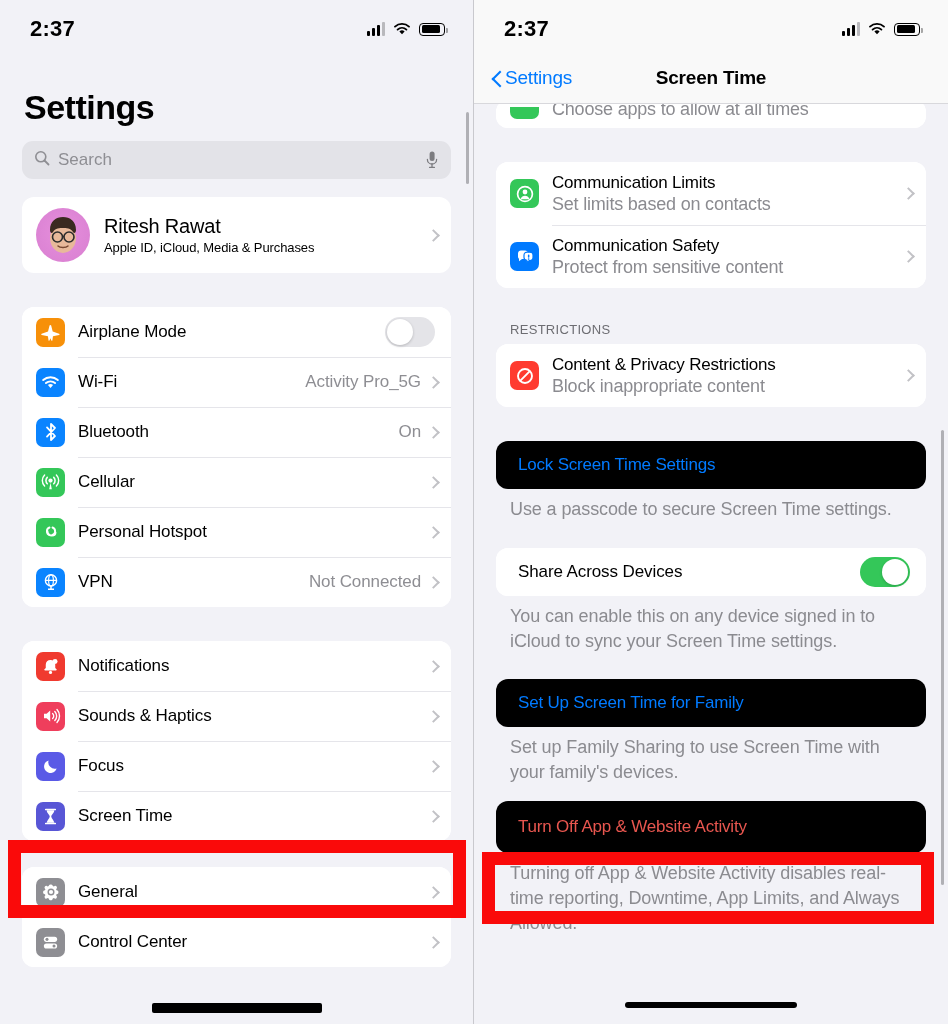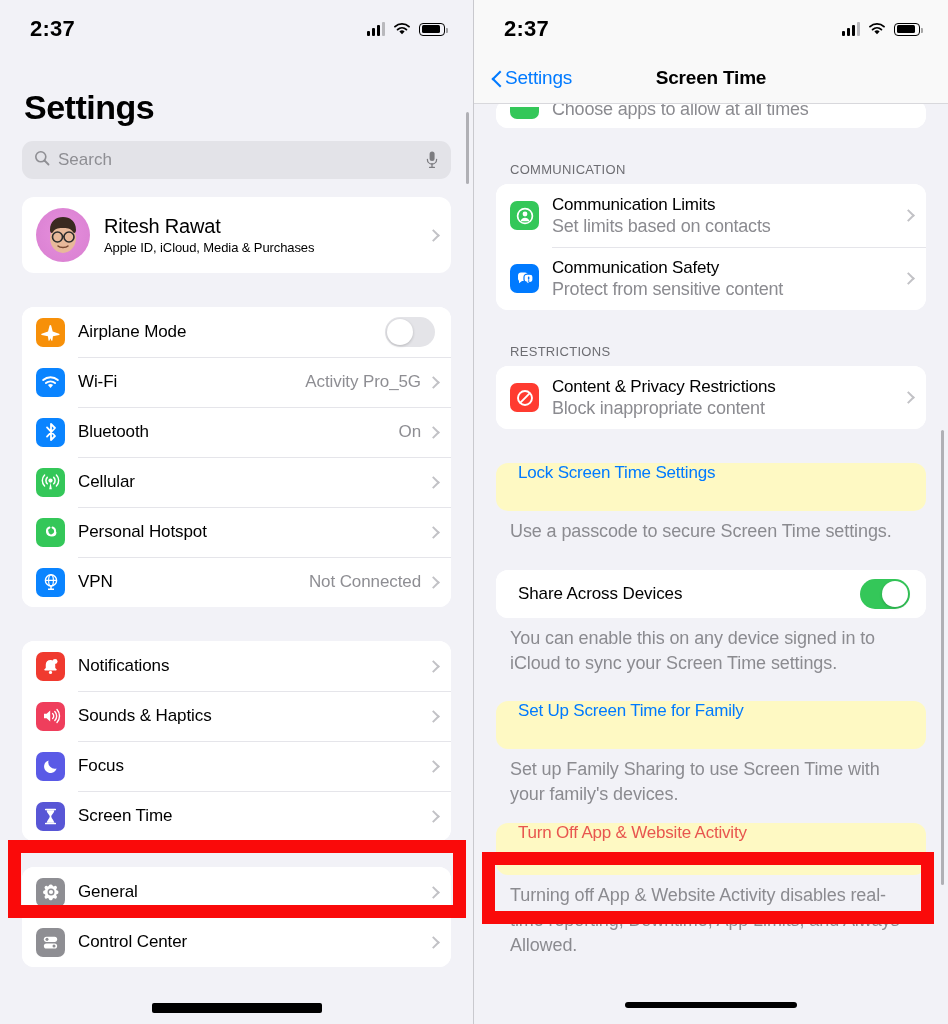--- a/index.html
+++ b/index.html
@@ -217,23 +217,23 @@
     min-height:63px; padding:9px 12px 9px 14px;
     position:relative; background:#fff;
   }
   .row-2 + .row-2::before{
     content:""; position:absolute; left:56px; right:0; top:0; height:1px; background:#e5e5ea;
   }
   .r2-texts{flex:1;}
   .r2-title { font-size:17px; color:#000; font-weight:normal; letter-spacing:-0.2px; }
   .r2-sub { font-size:18px; color:#8b8b90; margin-top:1px; letter-spacing:-0.2px; }
   .link-row {
-    display:flex; align-items:flex-start;
+    display:flex; align-items:center;
     min-height:48px; padding:0 14px 0 22px;
-    background:#fef9c3;
+    background:#000000;
   }
   .link-text { font-size:17px; color:#007aff; letter-spacing:-0.2px; }
   .link-text.danger { color:#e8564f; }
 
   .home-indicator {
     position:absolute; left:50%; transform:translateX(-50%);
     bottom:16px; width:172px; height:6px;
     background:#000; border-radius:3px;
   }
 
@@ -499,21 +499,20 @@
 
       <div class="group-r">
         <div class="clip-row">
           <span class="icon-sq" style="background:#34c759; height:12px; border-radius:0 0 7px 7px; margin-top:-2px;"></span>
           <span class="r2-sub" style="margin-top:-10px;">Choose apps to allow at all times</span>
         </div>
       </div>
 
       <div class="gap-lg"></div>
 
-      <div class="section-hdr">COMMUNICATION</div>
       <div class="group-r">
         <div class="row-2">
           <span class="icon-sq" style="background:#34c759">
             <svg width="20" height="20" viewBox="0 0 20 20">
                 <circle cx="10" cy="10" r="7.4" fill="none" stroke="#fff" stroke-width="1.7"></circle>
                 <circle cx="10" cy="8" r="2.4" fill="#fff"></circle>
                 <path d="M5.6 15.2c.8-2.4 2.5-3.4 4.4-3.4s3.6 1 4.4 3.4" fill="#fff"></path>
               </svg>
           </span>
           <span class="r2-texts">

